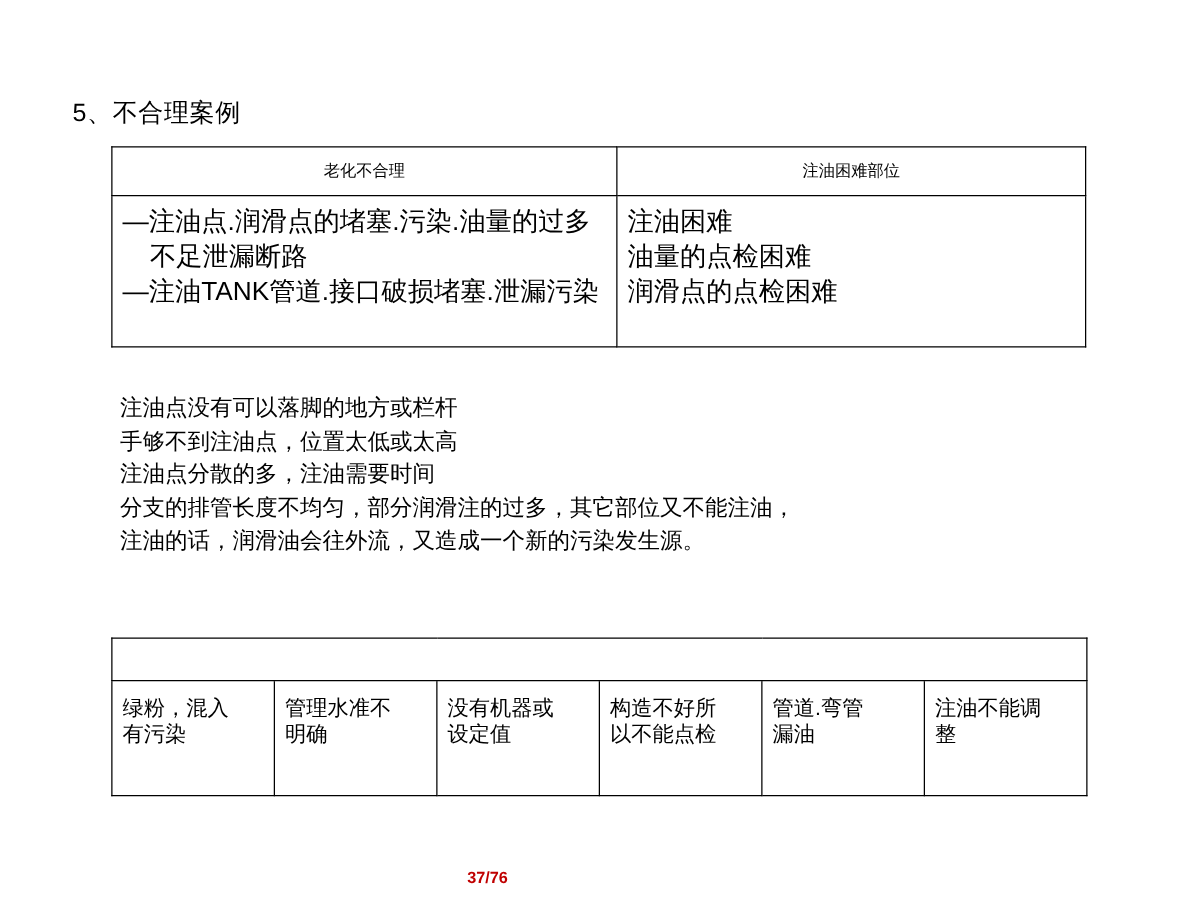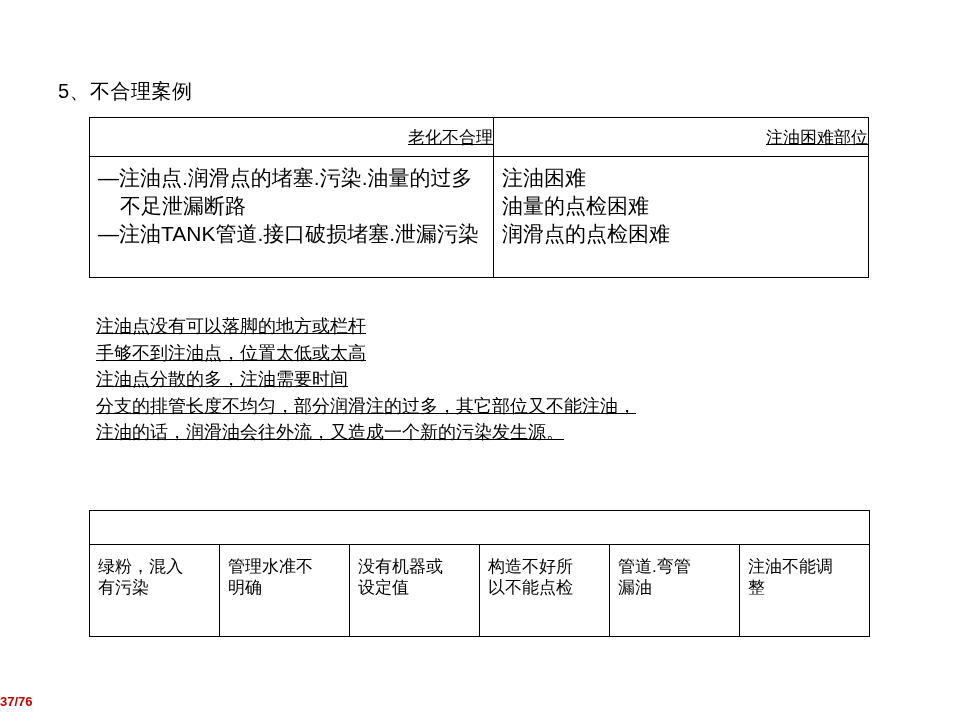--- a/index.html
+++ b/index.html
@@ -43,25 +43,24 @@
     table-layout: fixed;
   }
   .table-top th,
   .table-top td {
     border: 1px solid #000000;
     padding: 0;
     vertical-align: top;
   }
   .table-top th {
     height: 38px;
-    font-size: 17px;
+    font-size: 13px;
     font-weight: normal;
-    text-align: right;
+    text-align: center;
     vertical-align: middle;
-    text-decoration: underline;
   }
   .table-top td {
     height: 113px;
     font-size: 21px;
     line-height: 28px;
     padding: 7px 8px 0 8px;
     margin-top: 28px;
   }
   .cell-left-line {
     white-space: nowrap;
@@ -74,21 +73,20 @@
   .para {
     position: absolute;
     left: 96px;
     top: 313px;
     font-size: 18px;
     line-height: 26.5px;
     white-space: nowrap;
   }
   .para div {
     white-space: nowrap;
-    text-decoration: underline;
   }
 
   
   .table-bottom {
     position: absolute;
     left: 89px;
     top: 510px;
     width: 780px;
     border-collapse: collapse;
     table-layout: fixed;
@@ -107,21 +105,21 @@
     line-height: 21px;
     padding: 11px 6px 0 8px;
   }
 
   
   .page-num {
     position: absolute;
     left: 0;
     right: 0;
     top: 694px;
-    text-align: left;
+    text-align: center;
     font-size: 13px;
     font-weight: bold;
     color: #c00000;
   }
 </style>
 </head>
 <body>
 
 <div class="slide">
 

